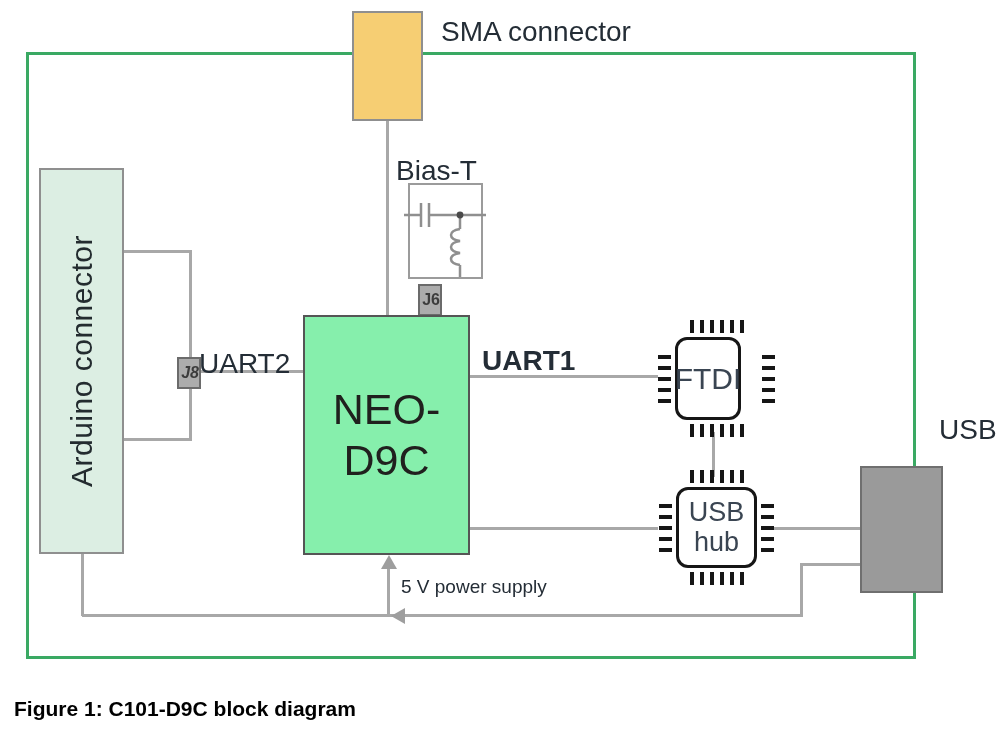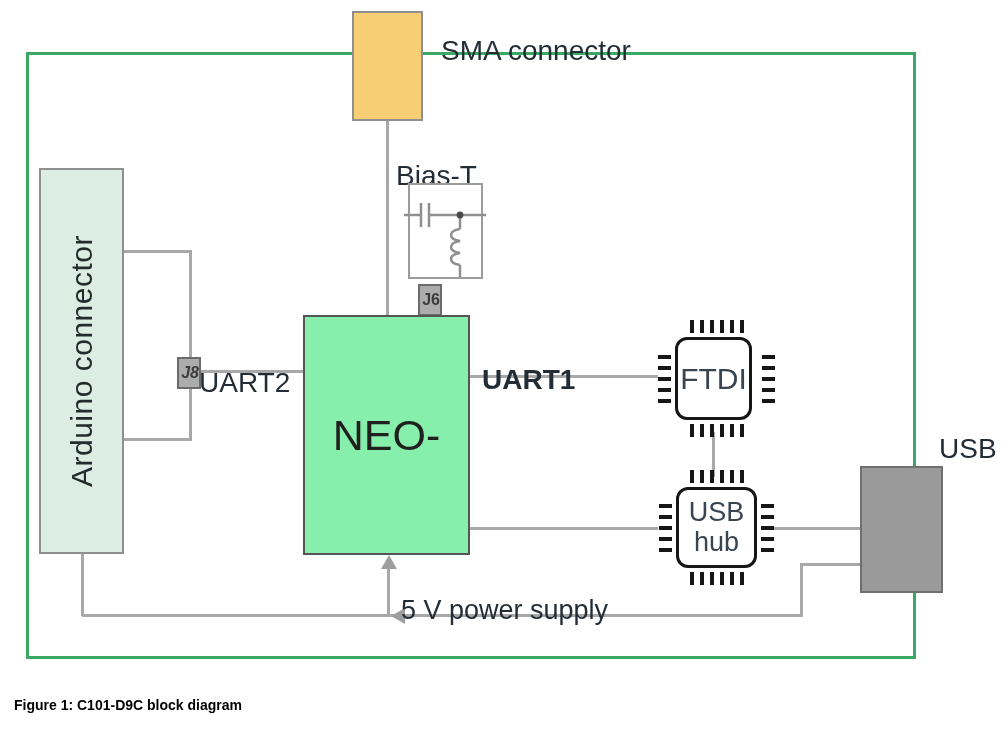--- a/index.html
+++ b/index.html
@@ -81,42 +81,42 @@
   
   .chip{position:absolute;}
   .chip-body{
     position:absolute;left:17px;top:17px;
     border:3.5px solid #161616;border-radius:12px;background:#ffffff;
     box-sizing:border-box;
     display:flex;flex-direction:column;align-items:center;justify-content:center;
     color:#3a4552;
   }
   .ftdi-chip{left:658px;top:320px;width:117px;height:117px;}
-  .ftdi-chip .chip-body{width:77px;height:83px;font-size:30px;}
+  .ftdi-chip .chip-body{width:66px;height:83px;font-size:30px;}
   .hub-chip{left:659px;top:470px;width:115px;height:115px;}
   .hub-chip .chip-body{width:81px;height:81px;font-size:27px;line-height:1.08;}
   .pins{position:absolute;display:flex;}
   .pins-top   {top:0;left:50%;transform:translateX(-50%);gap:6px;}
   .pins-bottom{bottom:0;left:50%;transform:translateX(-50%);gap:6px;}
   .pins-left  {left:0;top:50%;transform:translateY(-50%);flex-direction:column;gap:7px;}
   .pins-right {right:0;top:50%;transform:translateY(-50%);flex-direction:column;gap:7px;}
   .pins-top .pin,.pins-bottom .pin{width:4px;height:13px;background:#161616;}
   .pins-left .pin,.pins-right .pin{width:13px;height:4px;background:#161616;}
   
-  .lbl{position:absolute;color:#242d36;font-size:28px;white-space:nowrap;margin-top:19px;}
+  .lbl{position:absolute;color:#242d36;font-size:28px;white-space:nowrap;}
   .lbl-sma    {left:441px;top:16px;}
-  .lbl-bias   {left:396px;top:141px;}
+  .lbl-bias   {left:396px;top:155px;}
   .lbl-uart2  {left:199px;top:348px;}
   .lbl-uart1  {left:482px;top:345px;font-weight:bold;}
   .lbl-native {left:482px;top:496px;}
-  .lbl-power  {left:401px;top:576px;font-size:27px;}
+  .lbl-power  {left:401px;top:576px;font-size:19px;}
   .lbl-usb    {left:939px;top:414px;}
   .caption{
     position:absolute;left:14px;top:697px;
-    font-size:14px;font-weight:bold;color:#000000;white-space:nowrap;
+    font-size:21px;font-weight:bold;color:#000000;white-space:nowrap;
   }
 </style>
 </head>
 <body>
 
 <div id="canvas">
 
   <div class="board-outline"></div>
 
   <div class="wire w-sma-neo"></div>
@@ -159,20 +159,21 @@
 
   <div class="arduino-box">
     <span>Arduino connector</span>
   </div>
   <div class="jtag j8-tag">
     <span>J8</span>
   </div>
 
   <div class="neo-box">
     <span>NEO-</span>
+    <span>D9C</span>
   </div>
 
   <div class="lbl lbl-uart2">UART2</div>
   <div class="lbl lbl-uart1">UART1</div>
   <div class="lbl lbl-power">5 V power supply</div>
 
   <div class="chip ftdi-chip">
     <div class="pins pins-top">
       <div class="pin"></div>
         <div class="pin"></div>

